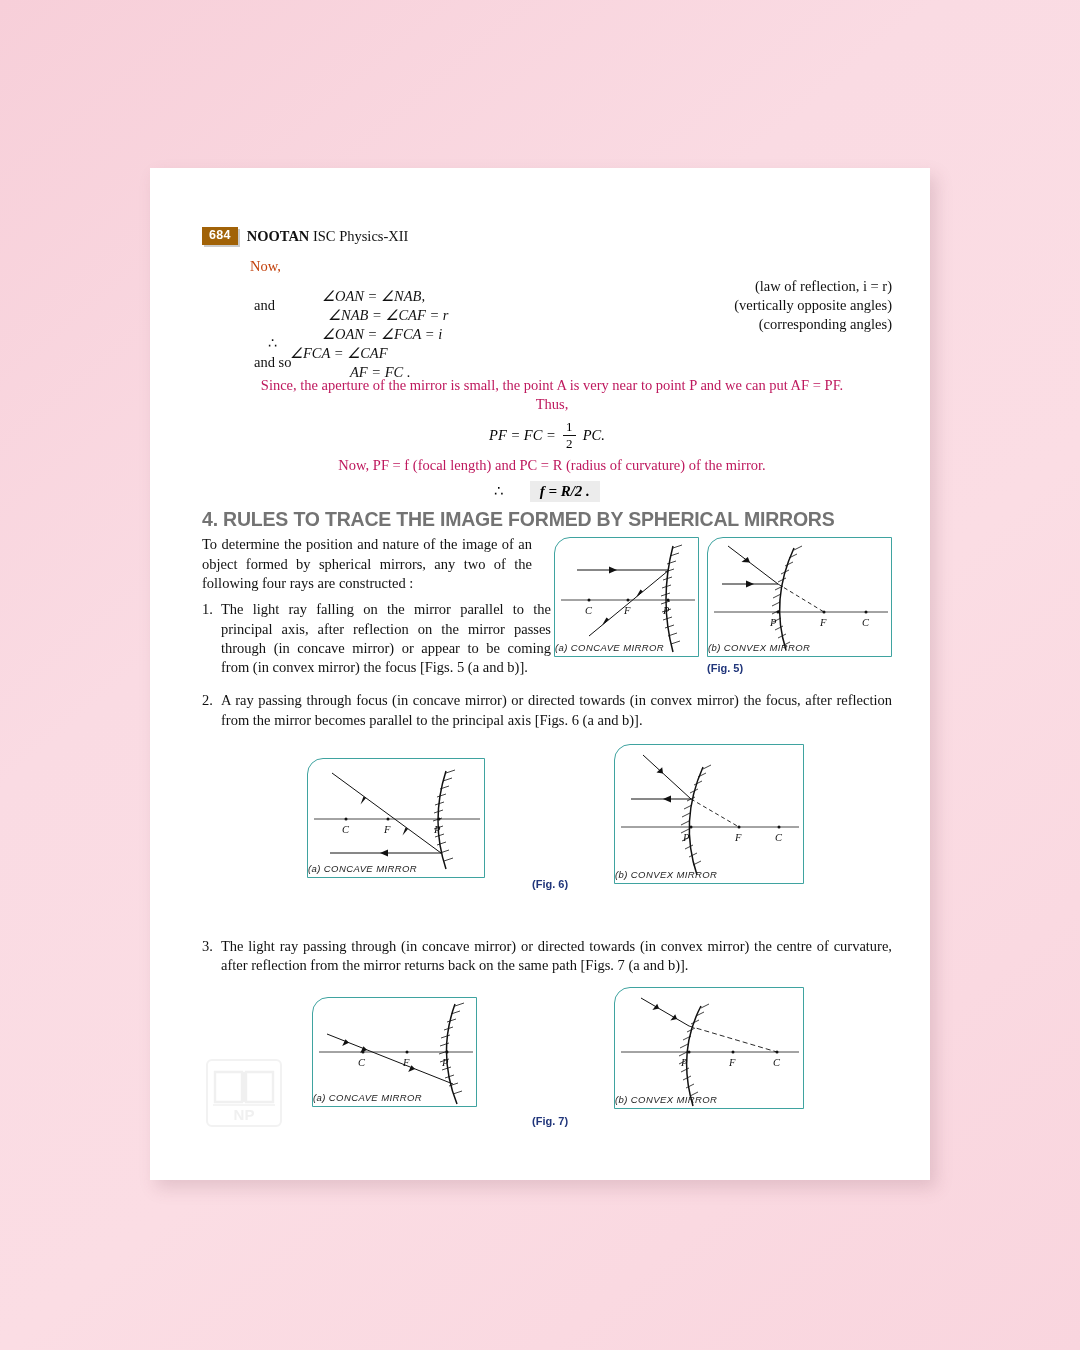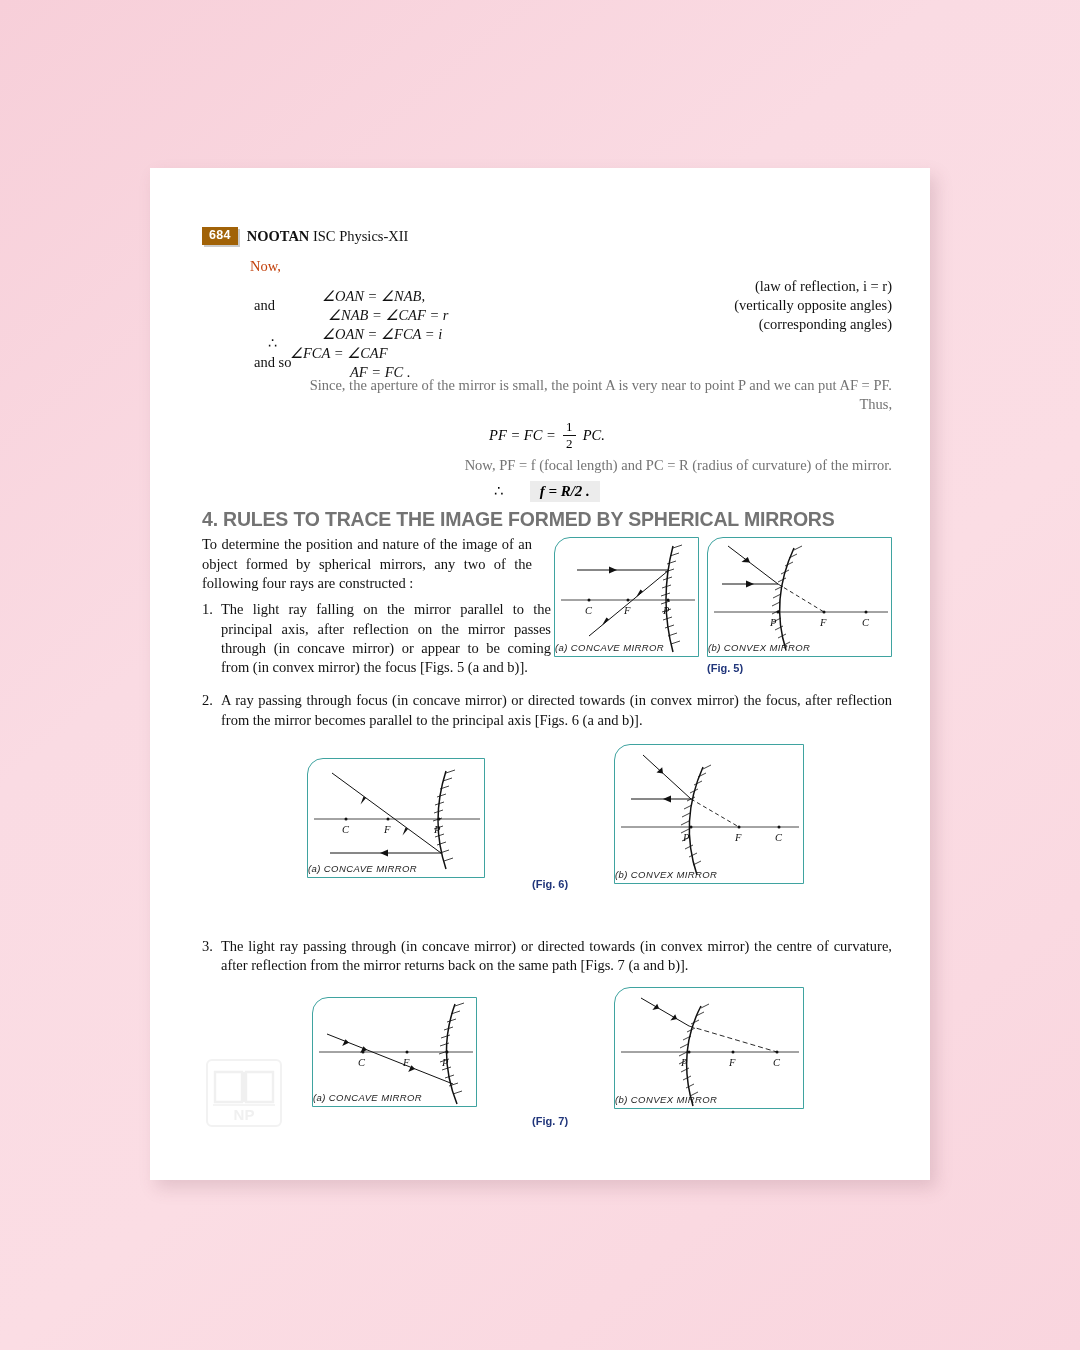--- a/index.html
+++ b/index.html
@@ -81,25 +81,25 @@
     margin-top: 10px;
   }
   .mathrow .note {
     position: absolute;
     right: 0;
     white-space: nowrap;
   }
 
   .para {
     font-size: 14.5px;
-    color: #737373;
+    color: #be185d;
     line-height: 1.32;
     margin-top: 3px;
     margin-left: 48px;
-    text-align: right;
+    text-align: center;
   }
 
   
   .display-eq {
     text-align: center;
     font-size: 14.5px;
     margin-top: 6px;
     height: 34px;
     position: relative;
   }

